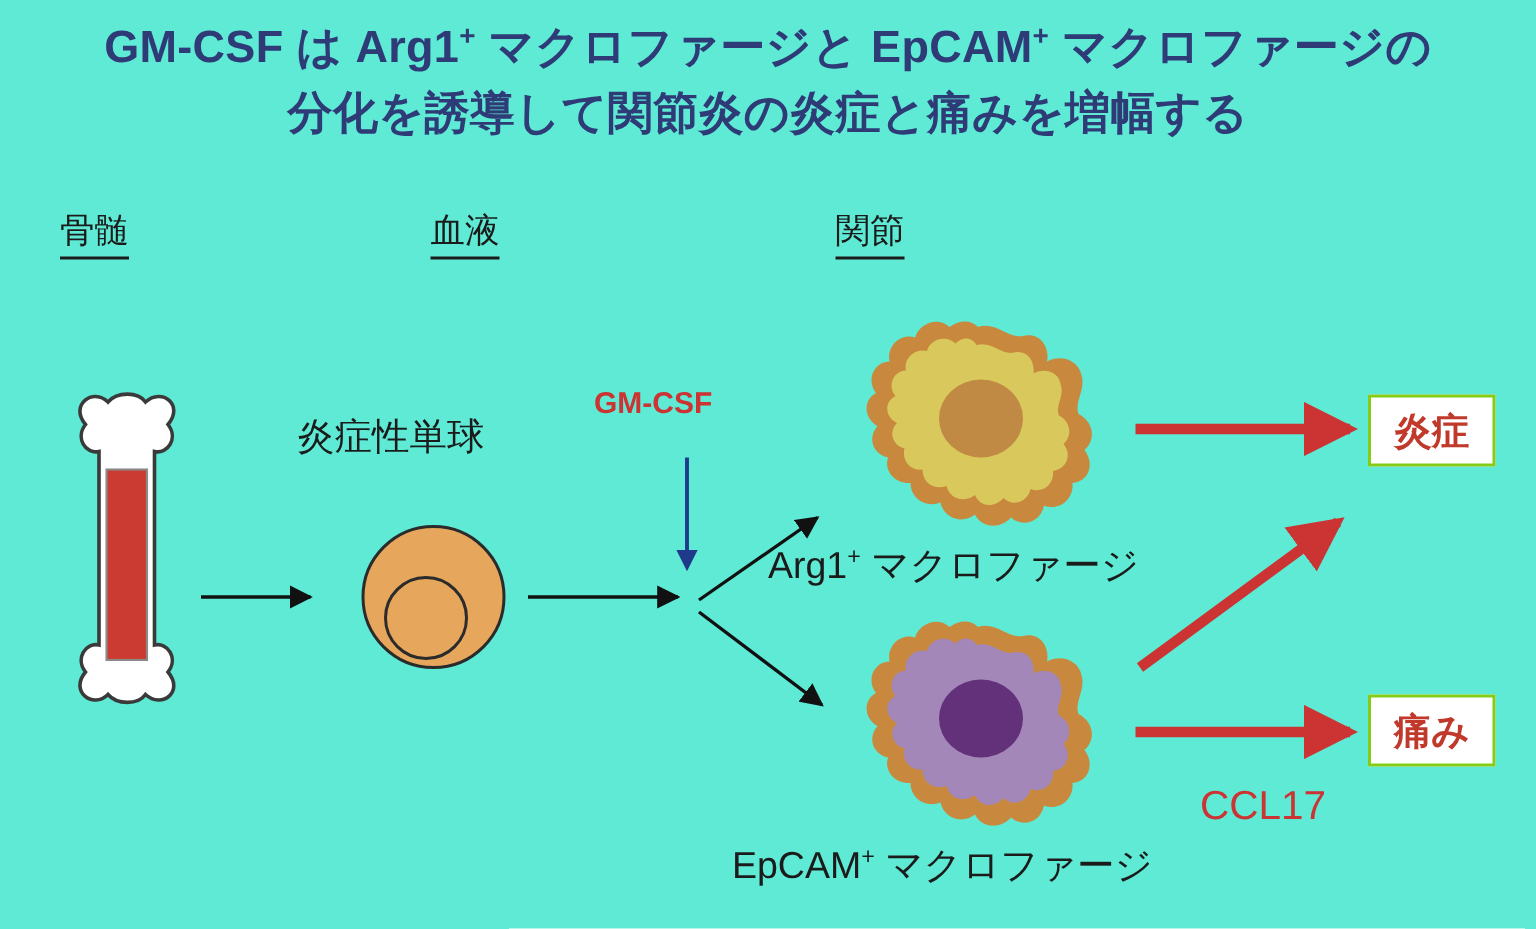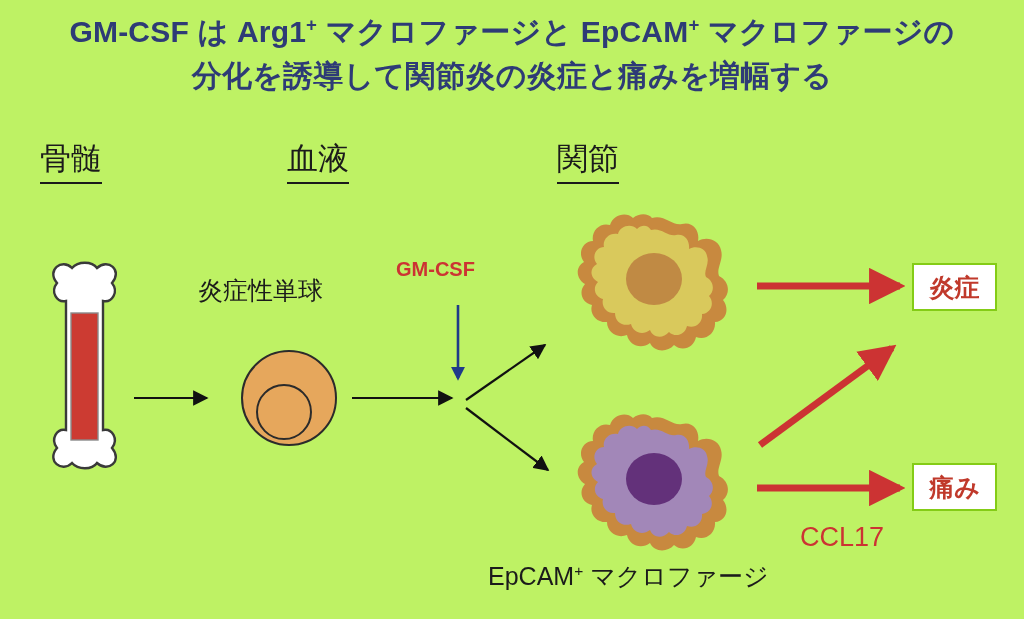--- a/index.html
+++ b/index.html
@@ -8,21 +8,21 @@
     background: #ffffff;
   }
   body {
     font-family: "Liberation Sans", "DejaVu Sans", sans-serif;
     -webkit-font-smoothing: antialiased;
   }
   #stage {
     position: relative;
     width: 1024px;
     height: 619px;
-    background: #bef264;
+    background: #5eead4;
     overflow: hidden;
   }
 
   
   .title-block {
     position: absolute;
     left: 0;
     top: 10px;
     width: 1024px;
     text-align: center;
@@ -35,21 +35,21 @@
   .title-line { display: block; white-space: nowrap; }
   .sup {
     font-size: 0.62em;
     vertical-align: super;
     line-height: 0;
   }
 
   
   .col-header {
     position: absolute;
-    font-size: 31px;
+    font-size: 23px;
     color: #1b1b1b;
     font-weight: normal;
     border-bottom: 2px solid #1b1b1b;
     padding-bottom: 2px;
     white-space: nowrap;
   }
 
   
   .label {
     position: absolute;
@@ -100,20 +100,21 @@
   </div>
 
   <div class="col-header" style="left:40px; top:138px;">骨髄</div>
   <div class="col-header" style="left:247px; top:138px;margin-left:40px;">血液</div>
   <div class="col-header" style="left:557px; top:138px;">関節</div>
 
   <div class="label" style="left:198px; top:262px;margin-top:12px;">炎症性単球</div>
 
   <div class="label-red" style="left:396px; top:258px; font-size:20px;">GM-CSF</div>
 
+  <div class="label" style="left:512px; top:360px;"><span>Arg1</span><span class="sup">+</span><span> マクロファージ</span></div>
 
   <div class="label" style="left:488px; top:560px;"><span>EpCAM</span><span class="sup">+</span><span> マクロファージ</span></div>
 
   <div class="label-red" style="left:800px; top:522px; font-size:27px; font-weight:normal;">CCL17</div>
 
   <div class="outcome-box" style="left:912px; top:263px; width:85px; height:48px;">炎症</div>
   <div class="outcome-box" style="left:912px; top:463px; width:85px; height:48px;">痛み</div>
 
   <svg class="art" viewBox="0 0 1024 619">
     <defs>

